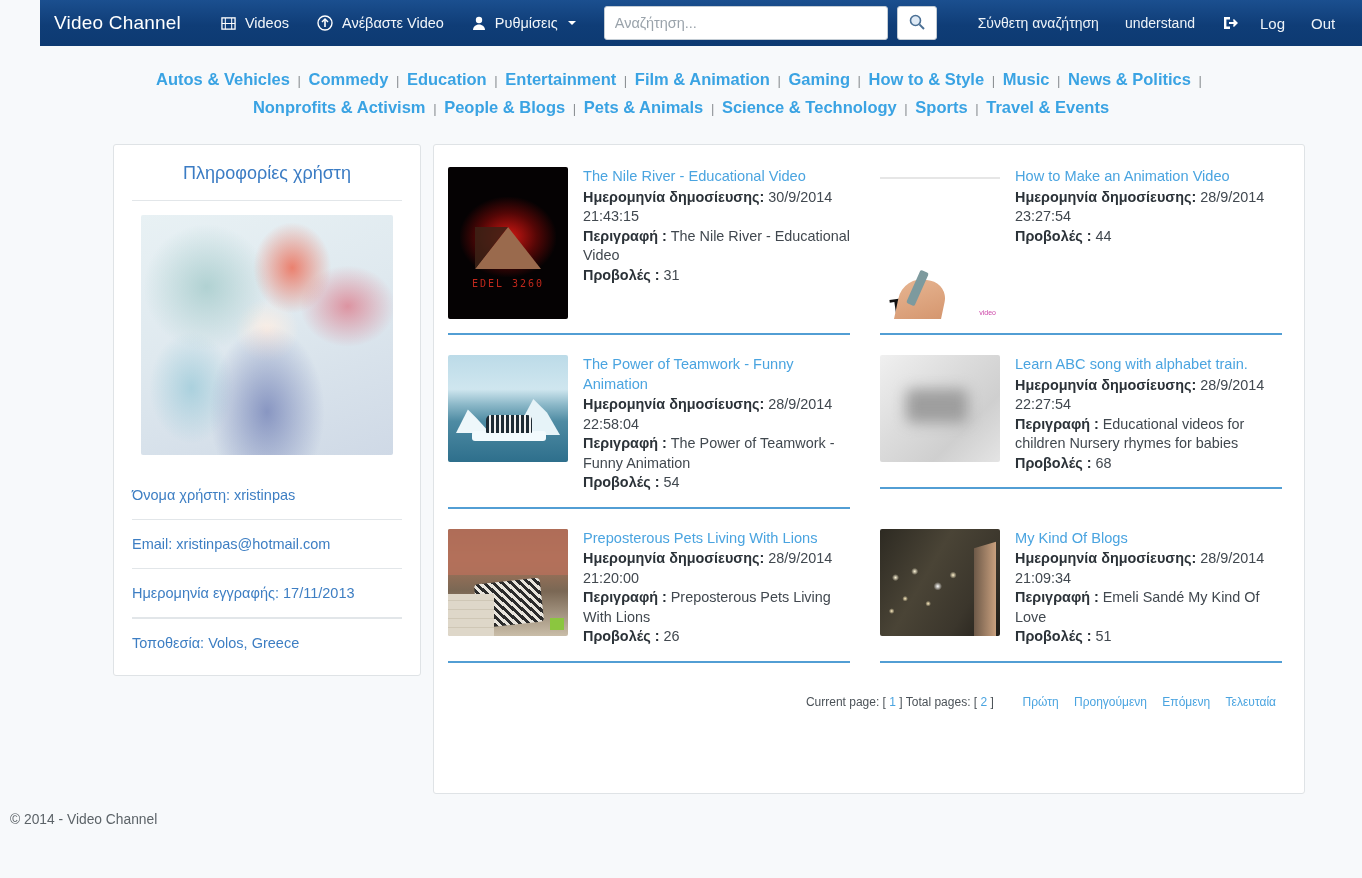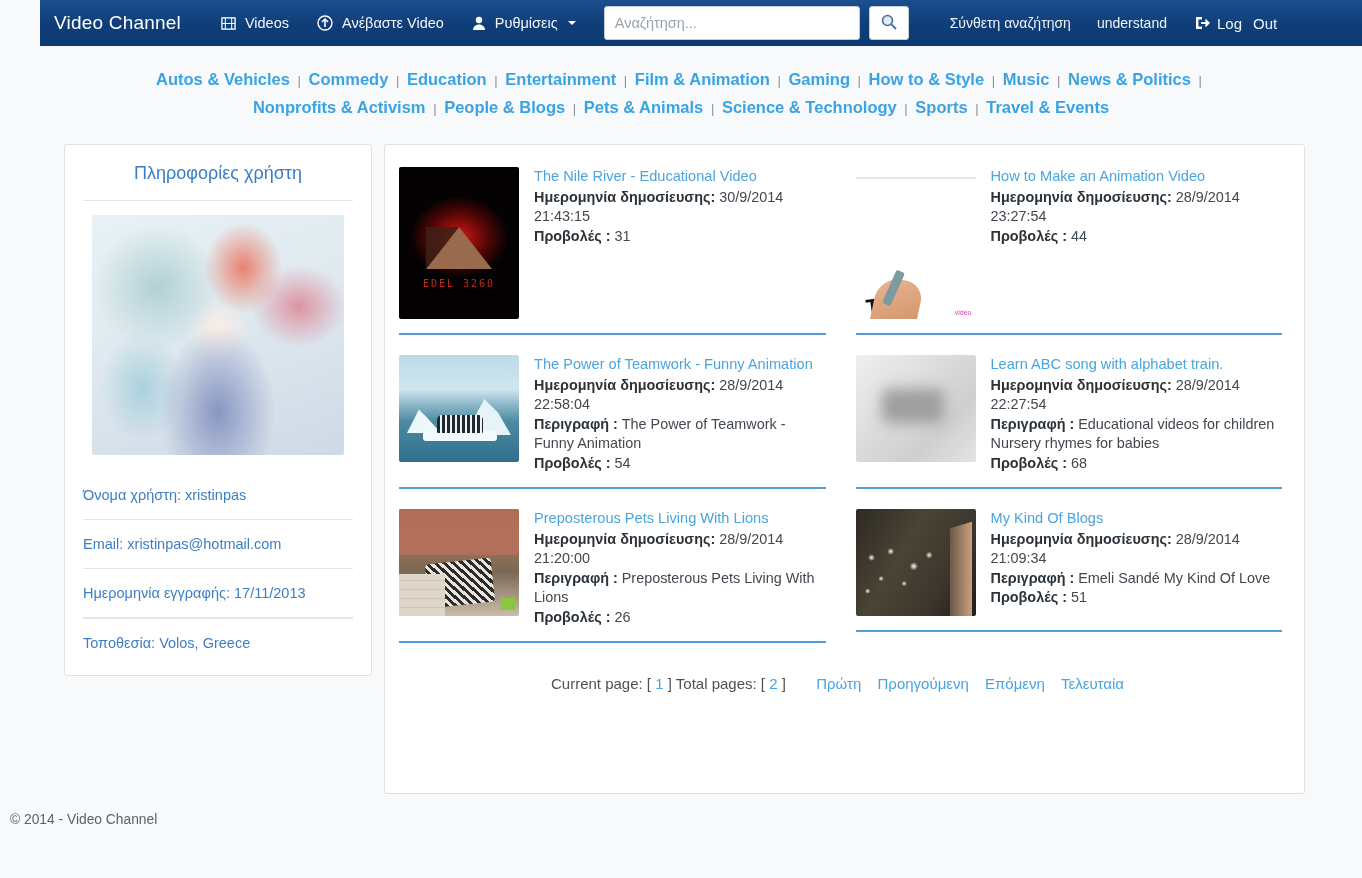--- a/index.html
+++ b/index.html
@@ -47,21 +47,21 @@
     border-right:4px solid transparent;
     border-top:4px solid #fff;
     margin-left:1px;
   }
   .search-wrap {
     display: flex;
     align-items: center;
     margin-left: 14px;
   }
   .search-input {
-    width: 256px;
+    width: 284px;
     height: 34px;
     border: 1px solid #c3ccd4;
     border-radius: 3px;
     padding: 0 10px;
     font-size: 14.5px;
     color: #555;
     background: #fff;
     outline: none;
     font-family: "Liberation Sans", sans-serif;
   }
@@ -78,21 +78,21 @@
   }
   .nav-right {
     display:flex; align-items:center;
     margin-left: 28px;
     gap: 0;
   }
   .nav-right a {
     color:#eef3f8; font-size:14px; text-decoration:none;
     padding: 0 13px; white-space:nowrap;
   }
-  .logout-grp { display:flex; align-items:center; gap:3px; padding-left:14px; }
+  .logout-grp { display:flex; align-items:center; gap:18px; padding-left:14px; }
   .logout-grp a { padding: 0 4px; font-size:15px; }
 
   
   .categories {
     text-align: center;
     padding: 20px 120px 8px 120px;
     line-height: 26px;
   }
   .categories a {
     color: #3aa3e3;
@@ -100,21 +100,21 @@
     font-weight: bold;
     text-decoration: none;
     white-space: nowrap;
   }
   .catsep { color:#8b8f93; font-size: 13px; font-weight: normal; padding: 0 4px;}
 
   
   .page {
     display: flex;
     gap: 12px;
-    padding: 14px 57px 0 64px;
+    padding: 14px 57px 0 113px;
     align-items: flex-start;
   }
   .panel {
     background: #fff;
     border: 1px solid #dfe3e6;
     border-radius: 3px;
   }
   .sidebar { width: 308px; padding: 0 0 8px 0; }
   .sidebar-title {
     text-align:center;
@@ -287,22 +287,22 @@
       radial-gradient(circle 4px at 8% 84%, #ffeec0 0%, rgba(255,238,192,0) 70%);
   }
   .th-love .pillar {
     position:absolute; right:4px; top:16px; width:22px; height:100px;
     background: linear-gradient(to left,#c9a07e,#6d5948);
     transform: skewY(-16deg);
   }
 
   
   .pager {
-    text-align:center;
-    font-size:15px;
+    text-align:right;
+    font-size:12px;
     color:#4b5258;
     padding: 16px 0 4px 0;
   }
   .pager a { color:#4aa4e0; text-decoration:none; padding: 0 6px; }
   .pager .num { color:#4aa4e0; }
   .pager .spacer { display:inline-block; width:16px; }
 
   
   .footer {
     padding: 18px 0 0 10px;
@@ -407,20 +407,21 @@
           <div class="vid">
             <a href="#" class="thumb th-nile">
               <div class="glow"></div>
               <div class="pyr"></div>
               <div class="pyr2"></div>
               <div class="txt">EDEL 3260</div>
             </a>
             <div class="vid-body">
               <a href="#" class="vid-title">The Nile River - Educational Video</a>
               <div><span class="lbl">Ημερομηνία δημοσίευσης:</span> <span>30/9/2014 21:43:15</span></div>
+              <div><span class="lbl">Περιγραφή :</span> <span>The Nile River - Educational Video</span></div>
               <div><span class="lbl">Προβολές :</span> <span>31</span></div>
             </div>
           </div>
           <div class="rule"></div>
         </div>
         <div class="vid-cell">
           <div class="vid">
             <a href="#" class="thumb th-anim">
               <div class="topline"></div>
               <div class="scribble">THE</div>

